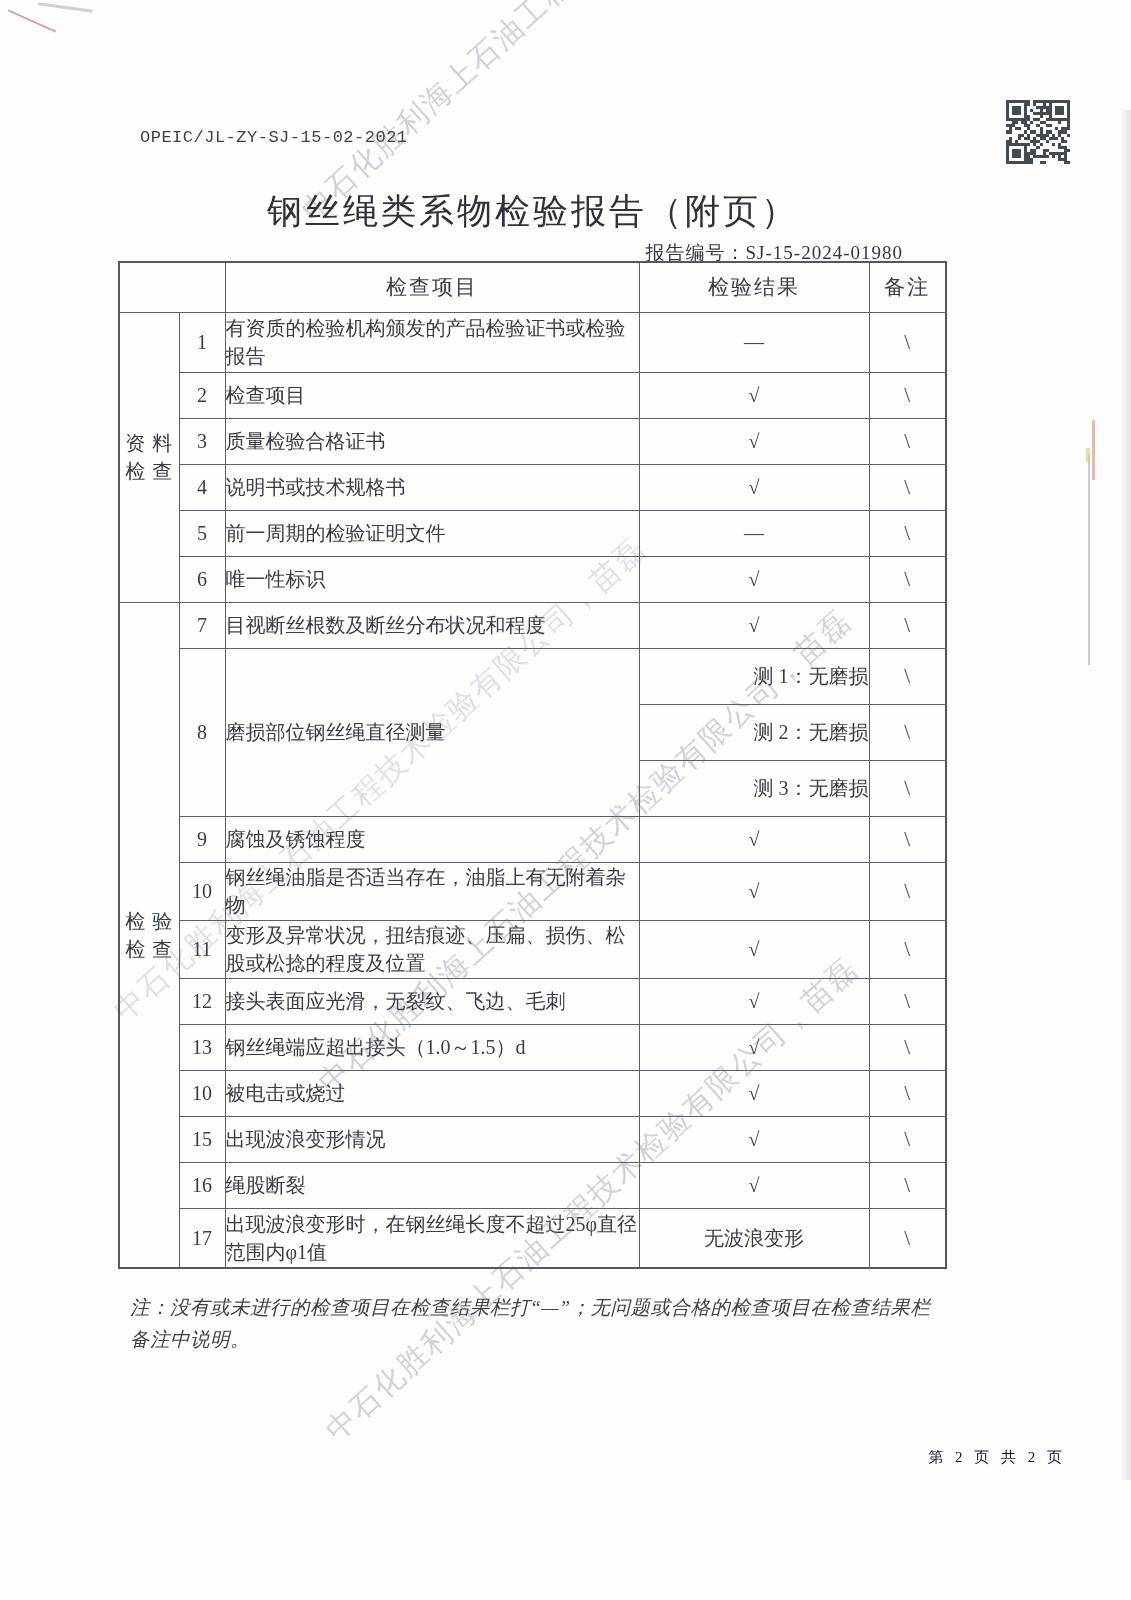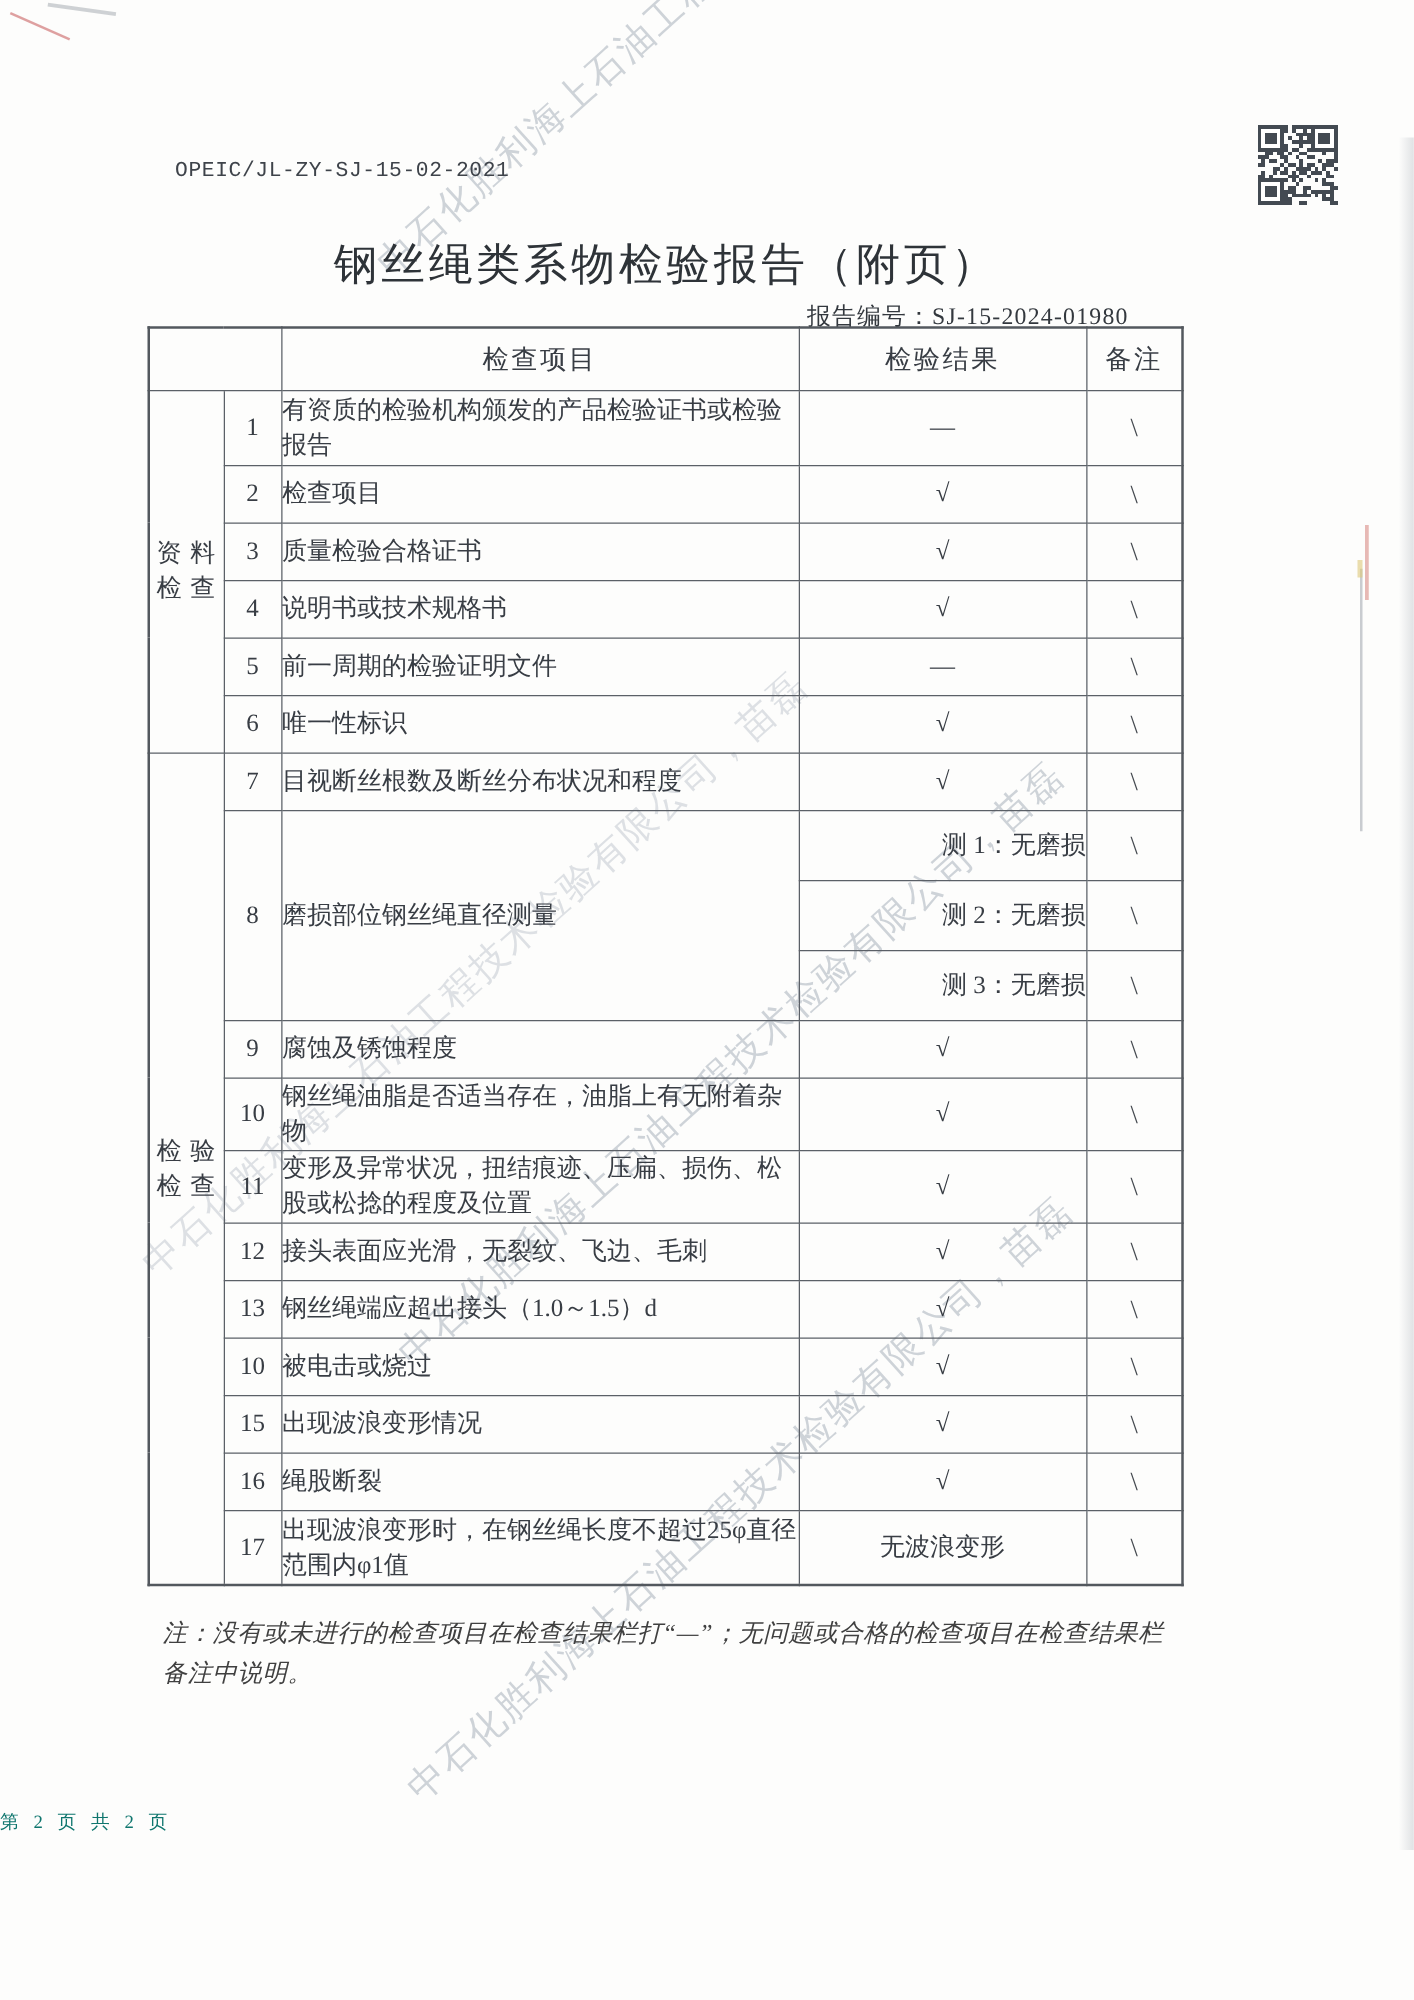--- a/index.html
+++ b/index.html
@@ -61,22 +61,22 @@
   td.item-cell{text-align:left;padding:4px 52px 4px 12px;line-height:29px;}
   td.result-cell{text-align:center;font-size:20px;}
   td.result-cell.sub{text-align:right;padding-left:28px;margin-left:32px;}
   td.remark-cell{text-align:center;font-size:21px;color:#44494f;}
   
   .note{
     position:absolute;left:130px;top:1292px;width:852px;
     font-size:19.5px;line-height:32px;color:#404040;letter-spacing:.5px;font-style:italic;
   }
   .page-footer{
-    position:absolute;left:0;top:1448px;width:1066px;text-align:left;
-    font-size:15px;letter-spacing:4px;color:#0f766e;
+    position:absolute;left:0;top:1448px;width:1066px;text-align:right;
+    font-size:15px;letter-spacing:4px;color:#0f172a;
   }
 </style>
 </head>
 <body>
 
 <div class="right-edge-band"></div>
 <div class="artifact a-gray"></div>
 <div class="artifact a-pink"></div>
 <div class="artifact a-yellow"></div>
 <div class="artifact a-scratch-red"></div>

